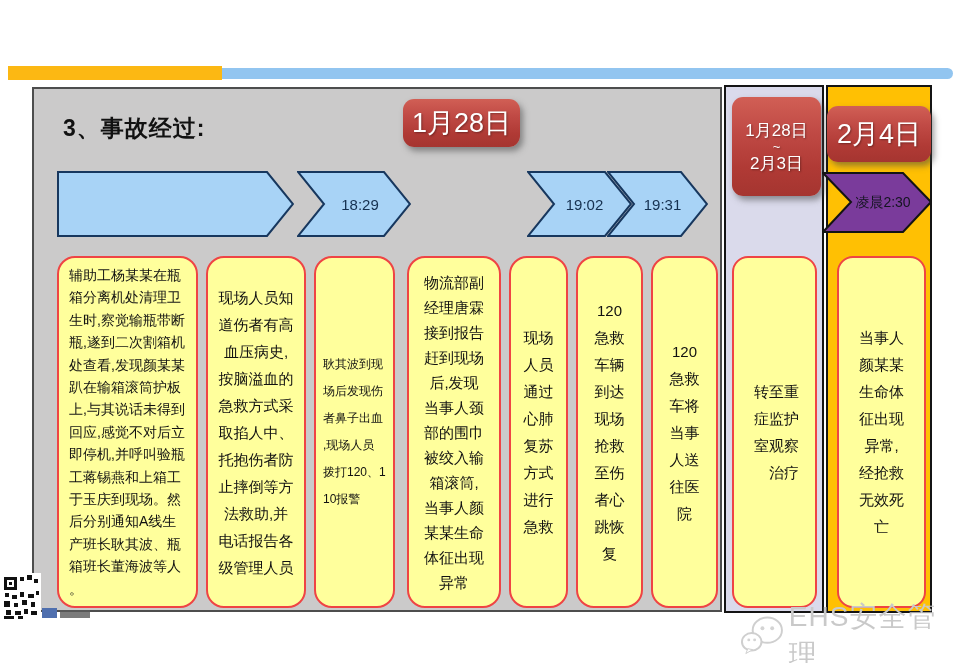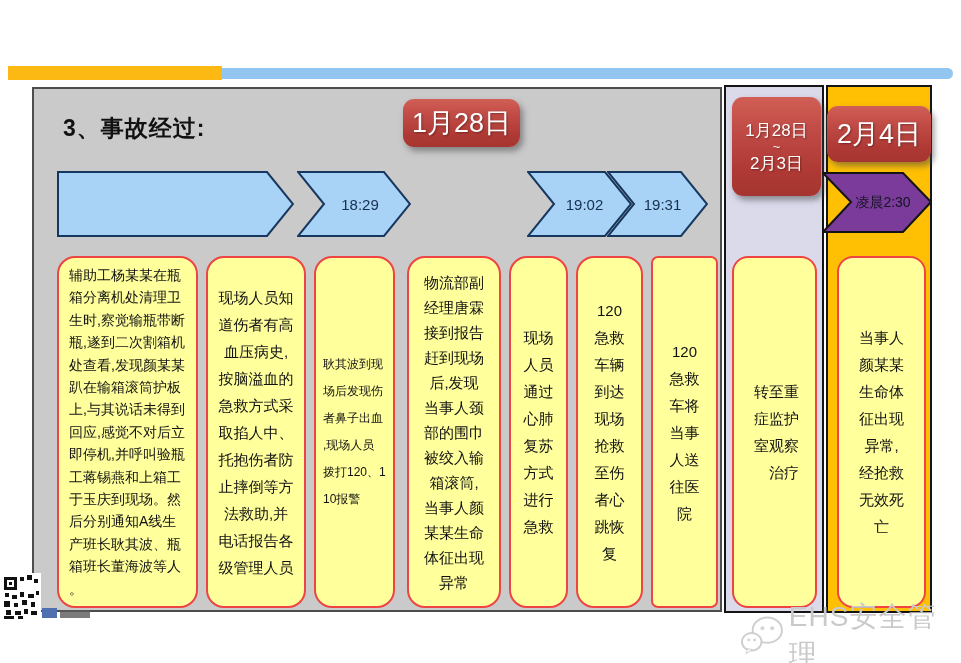--- a/index.html
+++ b/index.html
@@ -40,21 +40,21 @@
   
   .ebox{position:absolute;top:256px;height:352px;box-sizing:border-box;background:#FFFF9C;border:2px solid #ef4444;
         border-radius:18px;display:flex;align-items:center;color:#111;}
   .ebox span{display:block;width:100%;line-break:anywhere;word-break:break-all;}
   .e1{left:57px;width:141px;padding:4px 10px;font-size:14px;line-height:22.4px;text-align:left;}
   .e2{left:206px;width:100px;padding:0 9px;font-size:15px;line-height:27px;text-align:center;}
   .e3{left:314px;width:81px;padding:0 7px;font-size:12px;line-height:27px;text-align:left;}
   .e4{left:407px;width:94px;padding:0 14px;font-size:15px;line-height:25px;text-align:center;}
   .e5{left:509px;width:59px;padding:7px 8px;font-size:15px;line-height:27px;text-align:center;}
   .e6{left:576px;width:67px;padding:0 12px;font-size:15px;line-height:27px;text-align:center;}
-  .e7{left:651px;width:67px;padding:0 12px;font-size:15px;line-height:27px;text-align:center;border-radius:7px;}
+  .e7{left:651px;width:67px;padding:0 12px;font-size:15px;line-height:27px;text-align:center;}
   .e8{left:732px;width:85px;padding:0 16px;font-size:15px;line-height:27px;text-align:right;border-radius:16px;}
   .e9{left:837px;width:89px;padding:0 18px;font-size:15px;line-height:27px;text-align:center;border-radius:16px;}
 
   
   .wm{position:absolute;left:740px;top:598px;display:flex;align-items:center;}
   .wm-text{font-size:28px;color:#c9c9c9;letter-spacing:1px;margin-left:2px;}
 
   .qr{position:absolute;left:3px;top:573px;}
   .qr-extra1{position:absolute;left:42px;top:608px;width:15px;height:10px;background:#4f6fae;}
   .qr-extra2{position:absolute;left:60px;top:610px;width:30px;height:8px;background:#5a5a5a;opacity:.8;}

